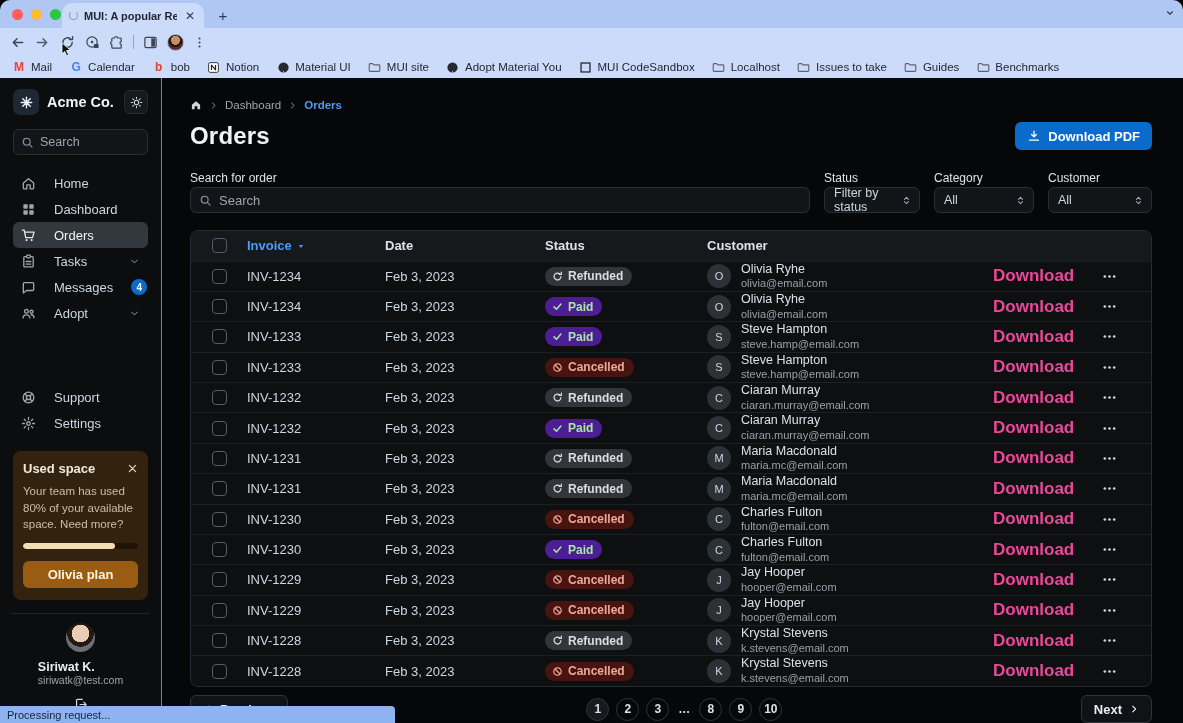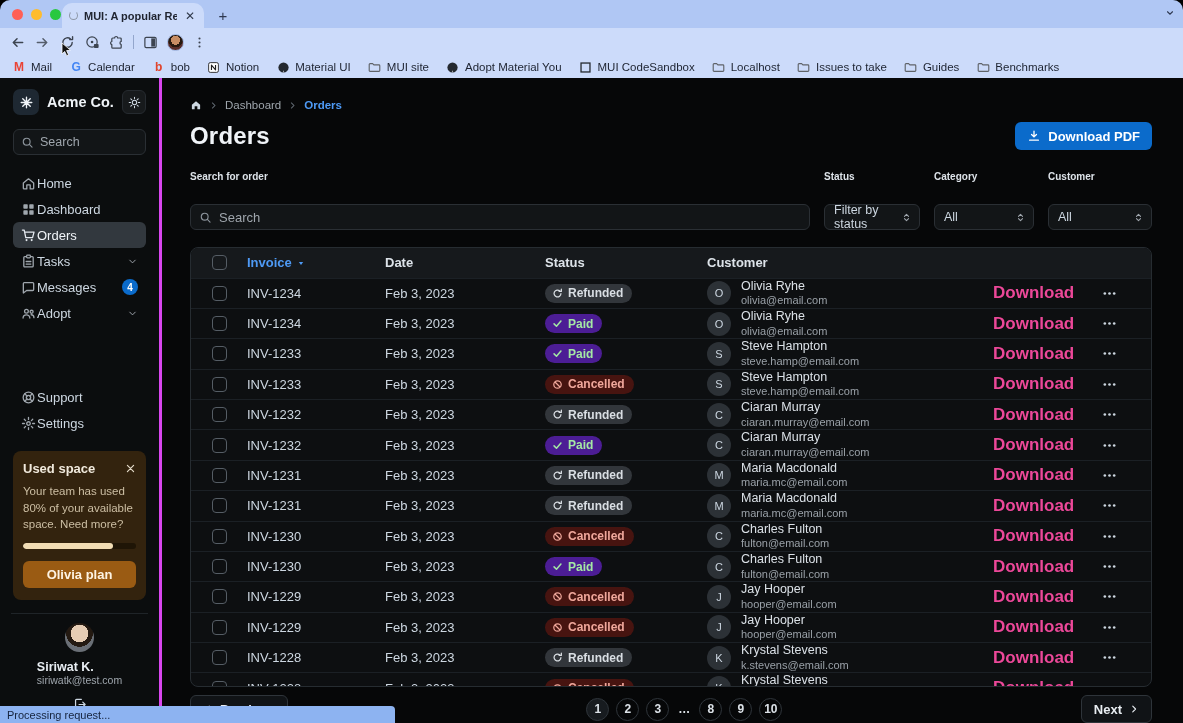--- a/index.html
+++ b/index.html
@@ -25,29 +25,29 @@
   .tdivider { width:1px; height:14px; background:#93a6cc; }
   .mini-avatar { width:17px; height:17px; border-radius:50%; background:radial-gradient(circle at 50% 35%, #c78d64 0 36%, #27190f 37% 58%, #5a2e2a 59% 100%); border:1px solid #9fb4de; }
   .bookmarks { position:absolute; top:56px; left:0; right:0; height:22px; background:#ccdbfa; display:flex; align-items:center; gap:17px; padding:0 12px; overflow:hidden; }
   .bookmark { display:flex; align-items:center; gap:5px; font-size:11.5px; color:#1d2330; white-space:nowrap; }
   .bm-ico { width:14px; height:14px; display:flex; align-items:center; justify-content:center; font-size:11px; font-weight:700; }
 
   
   .app { position:absolute; top:78px; left:0; right:0; bottom:0; background:#060708; display:flex; }
 
   
-  .sidebar { width:162px; flex:none; background:#0b0d0e; border-right:3px solid #d946ef; padding:10px 13px 8px; display:flex; flex-direction:column; }
+  .sidebar { width:162px; flex:none; background:#0b0d0e; border-right:1px solid #d946ef; padding:10px 13px 8px; display:flex; flex-direction:column; }
   .brand-row { display:flex; align-items:center; gap:8px; height:28px; margin-bottom:13px; }
   .logo-btn { width:26px; height:26px; border-radius:7px; background:#1e2832; display:flex; align-items:center; justify-content:center; color:#f0f4f8; flex:none; }
   .brand-name { font-size:14.5px; font-weight:700; color:#f0f4f8; flex:1; }
   .theme-btn { width:24px; height:24px; border-radius:6px; background:#171a1c; border:1px solid #262b30; color:#cdd7e1; display:flex; align-items:center; justify-content:center; flex:none; }
   .side-search { height:26px; border-radius:6px; background:#121517; border:1px solid #2a2f34; display:flex; align-items:center; gap:6px; padding:0 7px; margin-bottom:15px; color:#8b939b; }
   .side-search span { font-size:12.5px; color:#9fa6ad; }
   .nav { display:flex; flex-direction:column; }
-  .nav-item { height:26px; display:flex; align-items:center; gap:1px; padding:0 8px; border-radius:6px; color:#cdd7e1; font-size:13px; }
+  .nav-item { height:26px; display:flex; align-items:center; gap:18px; padding:0 8px; border-radius:6px; color:#cdd7e1; font-size:13px; }
   .nav-item .ni-label { flex:1; }
   .nav-item.active { background:#32383e; color:#f0f4f8; }
   .nav-icon { width:15px; height:15px; display:flex; color:#9fa6ad; flex:none; }
   .nav-item.active .nav-icon { color:#e3e8ee; }
   .badge { min-width:16px; height:16px; border-radius:8px; background:#0b6bcb; color:#fff; font-size:10px; font-weight:700; display:flex; align-items:center; justify-content:center; padding:0 4px; }
   .chev { color:#9fa6ad; display:flex; }
   .side-spacer { flex:1; }
   .used-card { margin-top:14px; background:#33230e; border-radius:8px; padding:10px 10px 12px; }
   .uc-head { display:flex; align-items:center; justify-content:space-between; margin-bottom:7px; }
   .uc-title { font-size:13px; font-weight:700; color:#f0e9dc; }
@@ -69,21 +69,21 @@
   .breadcrumb { display:flex; align-items:center; gap:7px; margin-top:21px; font-size:11.5px; color:#9fa6ad; }
   .breadcrumb .bc-sep { display:flex; color:#636b74; }
   .bc-home { display:flex; color:#cdd7e1; }
   .bc-active { color:#4e9af5; font-weight:700; }
   .title-row { display:flex; align-items:flex-end; justify-content:space-between; margin-top:11px; }
   .page-title { font-size:24px; font-weight:700; color:#f0f4f8; letter-spacing:.2px; }
   .btn-primary { height:28px; display:flex; align-items:center; gap:7px; padding:0 12px; border:none; border-radius:6px; background:#0b6bcb; color:#fff; font-size:13px; font-weight:700; font-family:inherit; }
   .filters { display:flex; align-items:flex-end; gap:14px; margin-top:21px; }
   .fcol { display:flex; flex-direction:column; }
   .fcol-search { flex:1; }
-  .flabel { font-size:10px; font-weight:700; color:#dde3e9; margin-bottom:22px; }
+  .flabel { font-size:12px; font-weight:400; color:#dde3e9; margin-bottom:2px; }
   .finput { height:26px; border-radius:6px; background:#121517; border:1px solid #2a2f34; display:flex; align-items:center; gap:7px; padding:0 8px; color:#8b939b; }
   .finput span { font-size:13px; color:#9fa6ad; }
   .fselect { height:26px; border-radius:6px; background:#121517; border:1px solid #2a2f34; display:flex; align-items:center; justify-content:space-between; gap:6px; padding:0 7px 0 9px; color:#cdd7e1; font-size:12.5px; }
   .fselect .ud { color:#9fa6ad; display:flex; }
   .w-status{width:96px}.w-cat{width:100px}.w-cust{width:104px}
 
   
   .sheet { margin-top:17px; height:480px; border:1px solid #262c31; border-radius:8px; overflow:hidden; background:#0d0f11; }
   table { width:100%; border-collapse:collapse; table-layout:fixed; }
   col.c-check{width:56px} col.c-inv{width:138px} col.c-date{width:160px} col.c-status{width:162px} col.c-cust{width:280px} col.c-act{width:auto}

